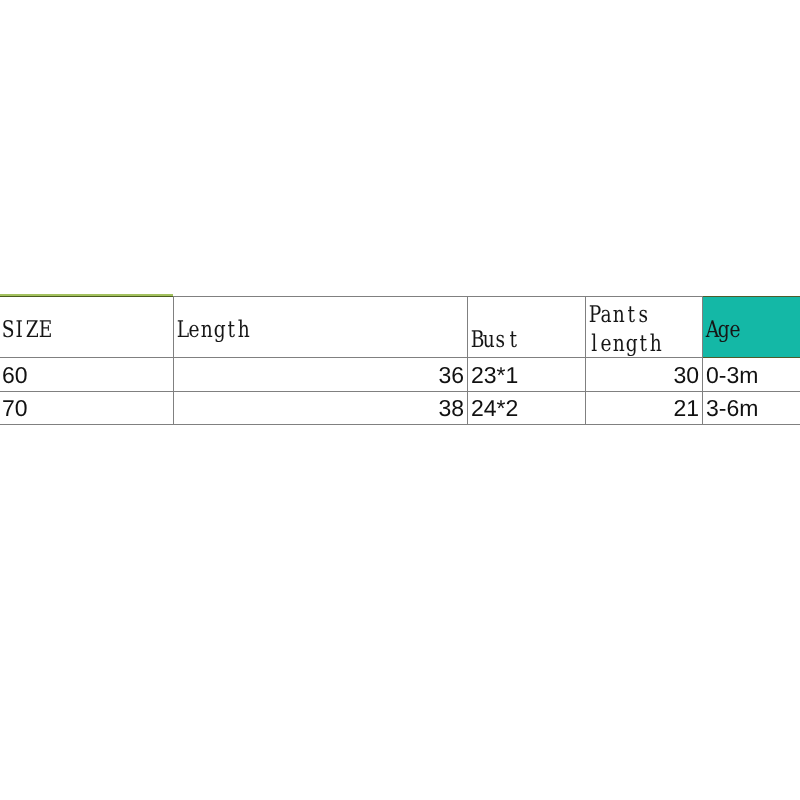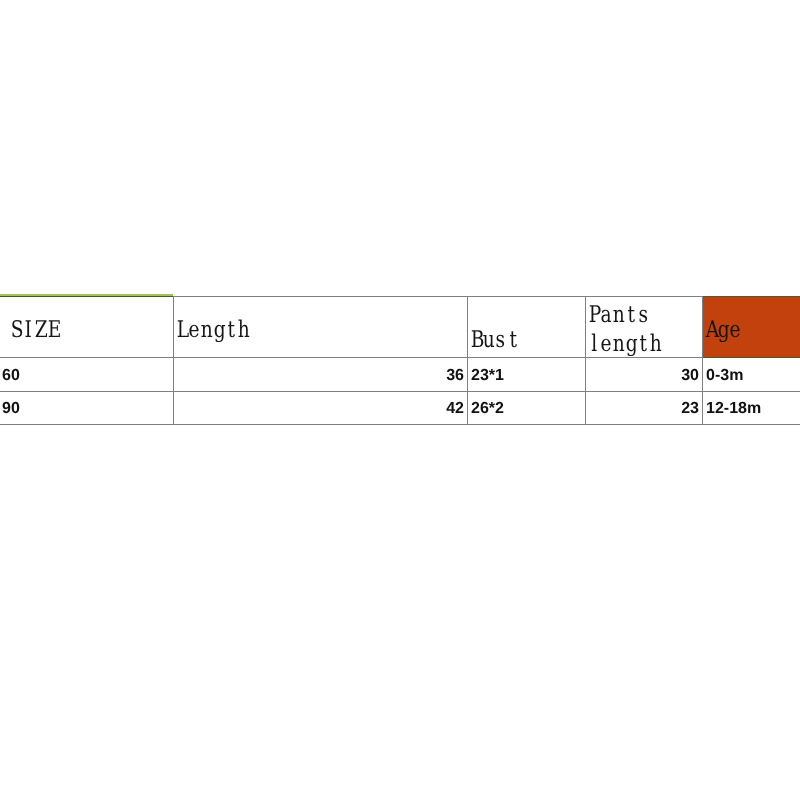--- a/index.html
+++ b/index.html
@@ -12,42 +12,42 @@
   table.size-chart td{border:1px solid #808080;vertical-align:middle;box-sizing:border-box;}
 
   
   table.size-chart td.hdr{color:#161616;height:61px;padding:0 0 0 2px;}
   .hdr .mono{font-family:"DejaVu Serif",serif;font-stretch:condensed;font-size:23px;
              line-height:29px;display:block;white-space:nowrap;position:relative;top:3px;}
   .hdr .mono i{font-style:normal;display:inline-block;width:12.2px;text-align:center;}
   .hdr .mono i b{font-weight:normal;font-style:normal;display:inline-block;transform:scaleX(0.9);}
 
   
-  table.size-chart td.cell{font-family:"Liberation Sans",sans-serif;font-size:16px;color:#111111;
-        height:33.5px;padding:0 0 0 3px;line-height:23px;font-weight:bold;}
+  table.size-chart td.cell{font-family:"Liberation Sans",sans-serif;font-size:23px;color:#111111;
+        height:33.5px;padding:0 0 0 3px;line-height:23px;}
   table.size-chart td.num{text-align:right;padding:0 3px 0 0;margin-top:16px;}
   td.cell > span{display:inline-block;position:relative;top:1px;}
 
-  table.size-chart td.green{background:#c2410c;border-color:#4e5c2c;}
+  table.size-chart td.green{background:#14b8a6;border-color:#4e5c2c;}
   table.size-chart td.gtop{border-top:1px solid #4a5c1f;}
   .accent-line{position:absolute;left:0px;top:294px;width:173px;height:2px;background:#a3c15e;}
 
   .c1{width:175px;} .c2{width:294px;} .c3{width:118px;} .c4{width:117px;} .c5{width:99px;}
 </style>
 </head>
 <body>
 
 <div id="page">
   <div class="accent-line"></div>
   <table class="size-chart">
     <tbody>
       <tr>
         <td class="hdr gtop c1">
             <span class="mono">
-              <span style="display: block; white-space: nowrap; margin-left: 9px;"><i><b>S</b></i><i><b>I</b></i><i><b>Z</b></i><i><b>E</b></i></span>
+              <span style="display: block; white-space: nowrap;"><i><b>S</b></i><i><b>I</b></i><i><b>Z</b></i><i><b>E</b></i></span>
             </span>
           </td>
         <td class="hdr c2">
             <span class="mono">
               <span style="display: block; white-space: nowrap;"><i><b>L</b></i><i><b>e</b></i><i><b>n</b></i><i><b>g</b></i><i><b>t</b></i><i><b>h</b></i></span>
             </span>
           </td>
         <td class="hdr c3">
             <span class="mono">
               <span style="display: block; white-space: nowrap; margin-top: 20px;"><i><b>B</b></i><i><b>u</b></i><i><b>s</b></i><i><b>t</b></i></span>
@@ -67,21 +67,21 @@
       </tr>
 
       <tr>
         <td class="cell"><span>60</span></td>
         <td class="cell num"><span>36</span></td>
         <td class="cell"><span>23*1</span></td>
         <td class="cell num"><span>30</span></td>
         <td class="cell"><span>0-3m</span></td>
       </tr>
       <tr>
-        <td class="cell"><span>90</span></td>
-        <td class="cell num"><span>42</span></td>
-        <td class="cell"><span>26*2</span></td>
-        <td class="cell num"><span>23</span></td>
-        <td class="cell"><span>12-18m</span></td>
+        <td class="cell"><span>70</span></td>
+        <td class="cell num"><span>38</span></td>
+        <td class="cell"><span>24*2</span></td>
+        <td class="cell num"><span>21</span></td>
+        <td class="cell"><span>3-6m</span></td>
       </tr>
     </tbody>
   </table>
 </div>
 
 </body></html>

